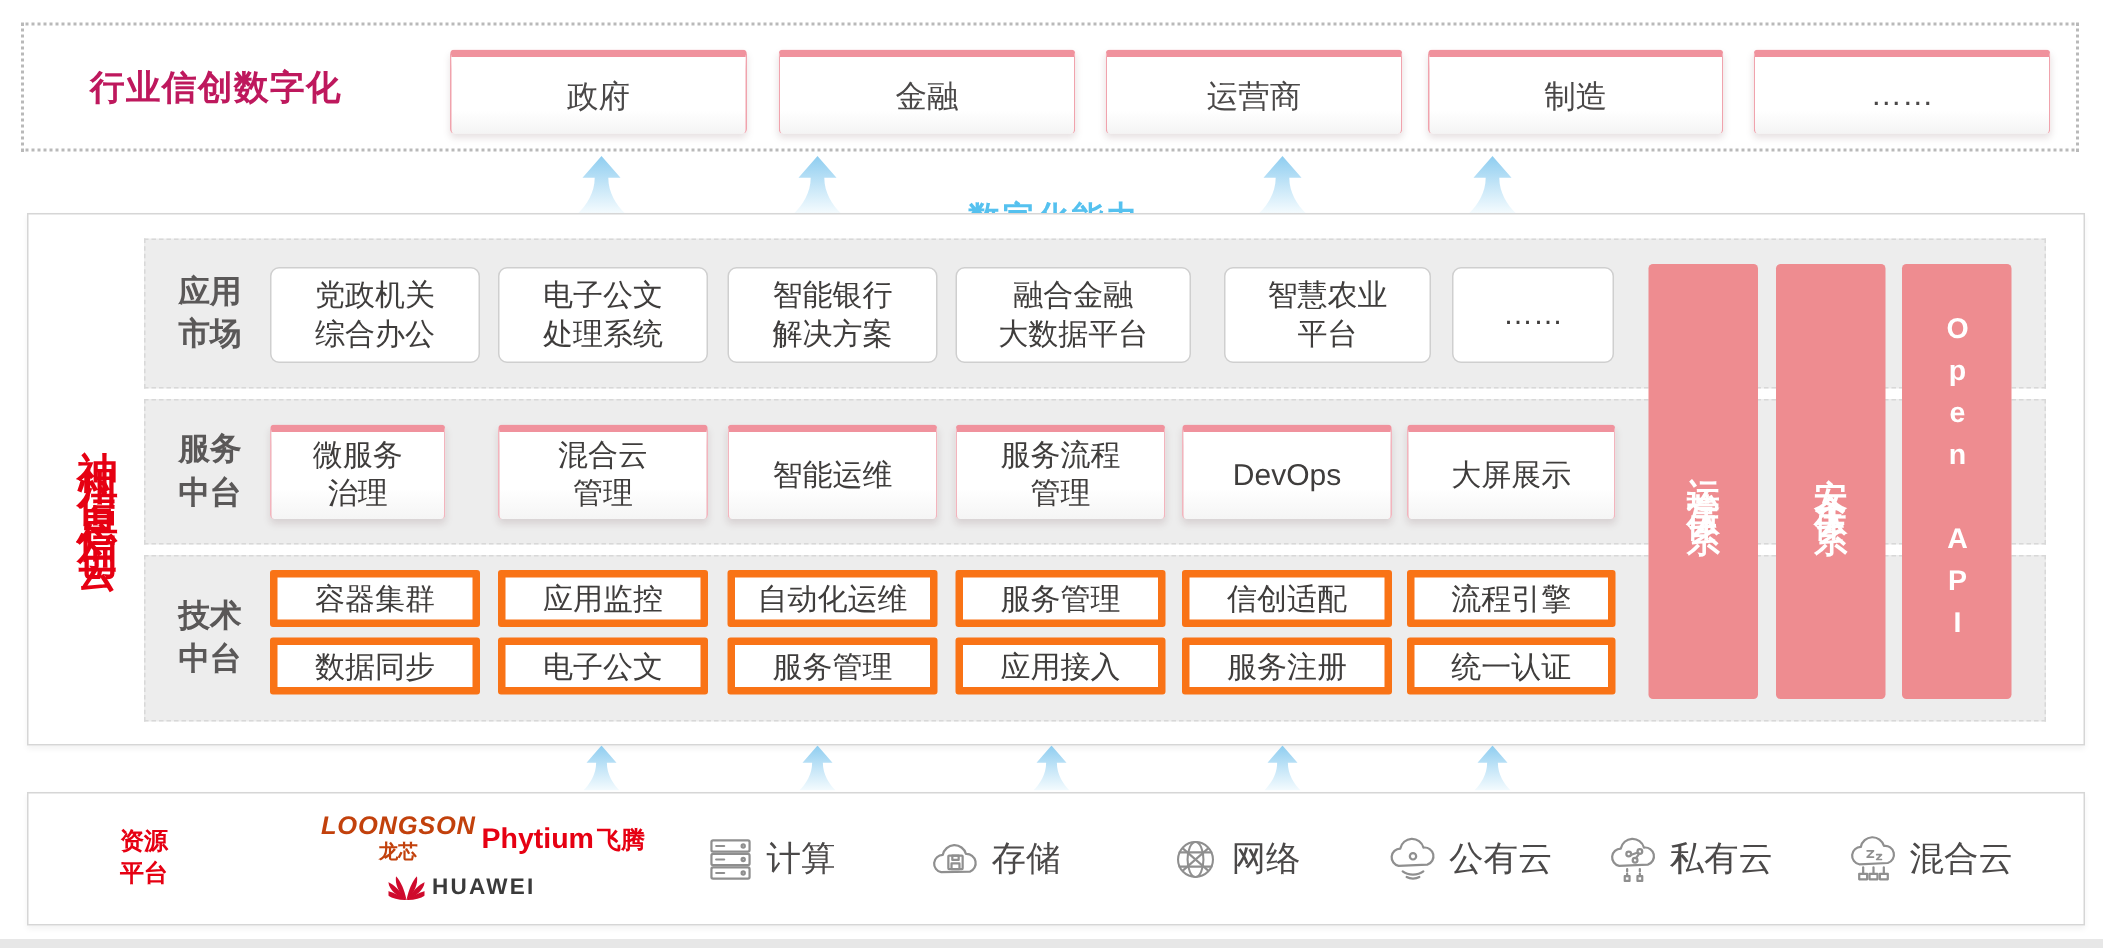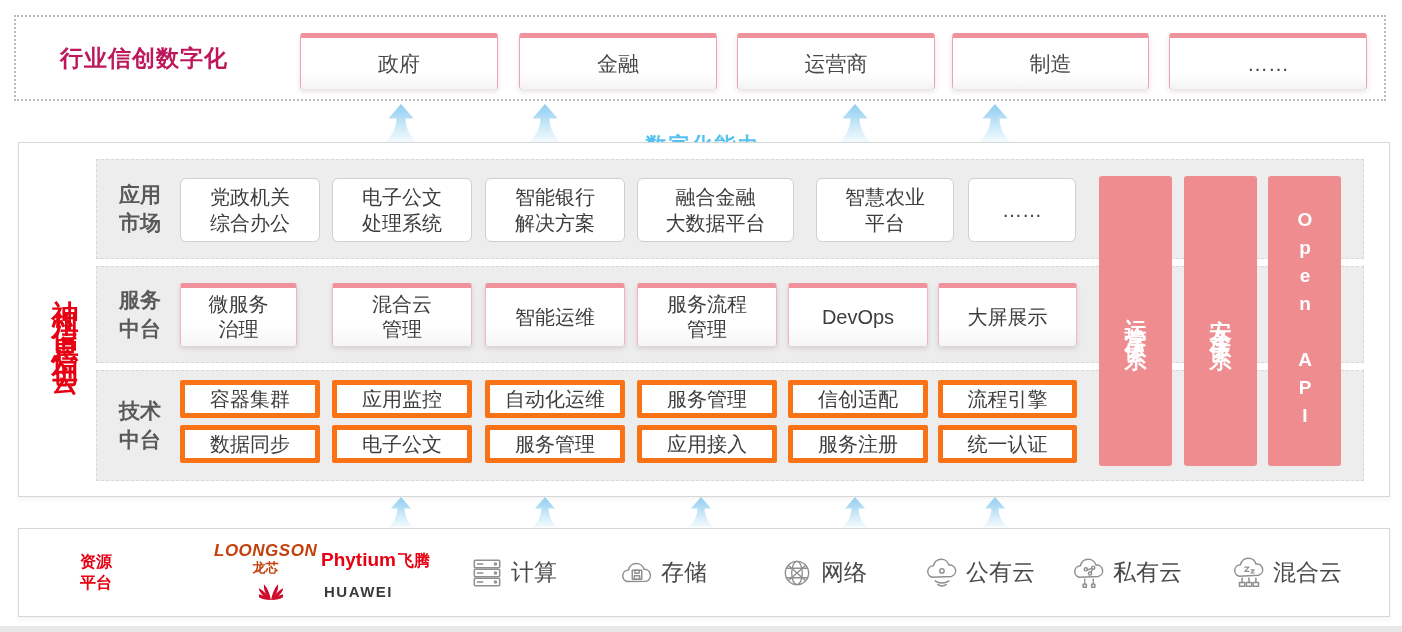--- a/index.html
+++ b/index.html
@@ -53,21 +53,21 @@
     border:1px solid #d6d6d6; box-shadow:0 2px 4px rgba(0,0,0,.05); }
   .res-label { left:22px; top:0; width:84px; height:100%; display:flex; align-items:center;
     color:#e60012; font-size:16px; font-weight:bold; white-space:pre-line; line-height:1.3;margin-left:39px; }
   .vendor-loongson { left:195px; top:12px; text-align:center; color:#c2410c; }
   .vendor-loongson .big { font-size:17px; font-weight:bold; font-style:italic; letter-spacing:.5px; }
   .vendor-loongson .small { font-size:13px; font-weight:bold; margin-top:-2px; }
   .vendor-phytium { left:302px; top:20px; color:#e60012; display:flex; align-items:baseline; gap:2px; }
   .vendor-phytium .big { font-size:19px; font-weight:bold; }
   .vendor-phytium .small { font-size:16px; font-weight:bold; }
   .vendor-huawei { left:240px; top:53px; display:flex; align-items:center; gap:5px; }
-  .vendor-huawei .name { font-size:15px; font-weight:bold; color:#3a3a3a; letter-spacing:1.5px;margin-left:36px; }
+  .vendor-huawei .name { font-size:15px; font-weight:bold; color:#3a3a3a; letter-spacing:1.5px; }
   .res-item { top:0; height:100%; display:flex; align-items:center; gap:6px; color:#4b4949; font-size:23px; }
   .bottom-strip { left:0; top:626px; width:1402px; height:6px; background:#e7e7e7; }
 </style>
 </head>
 <body>
 
 <div class="stage">
 
   <svg width="0" height="0" style="position:absolute">
     <defs>

